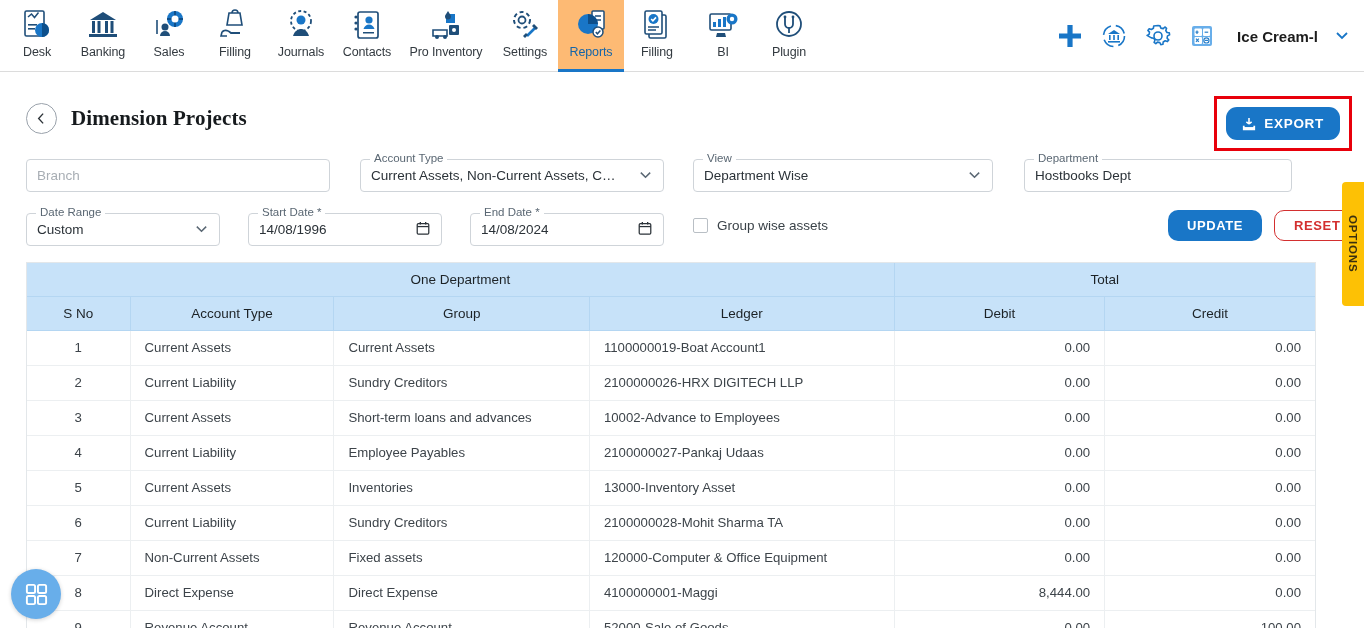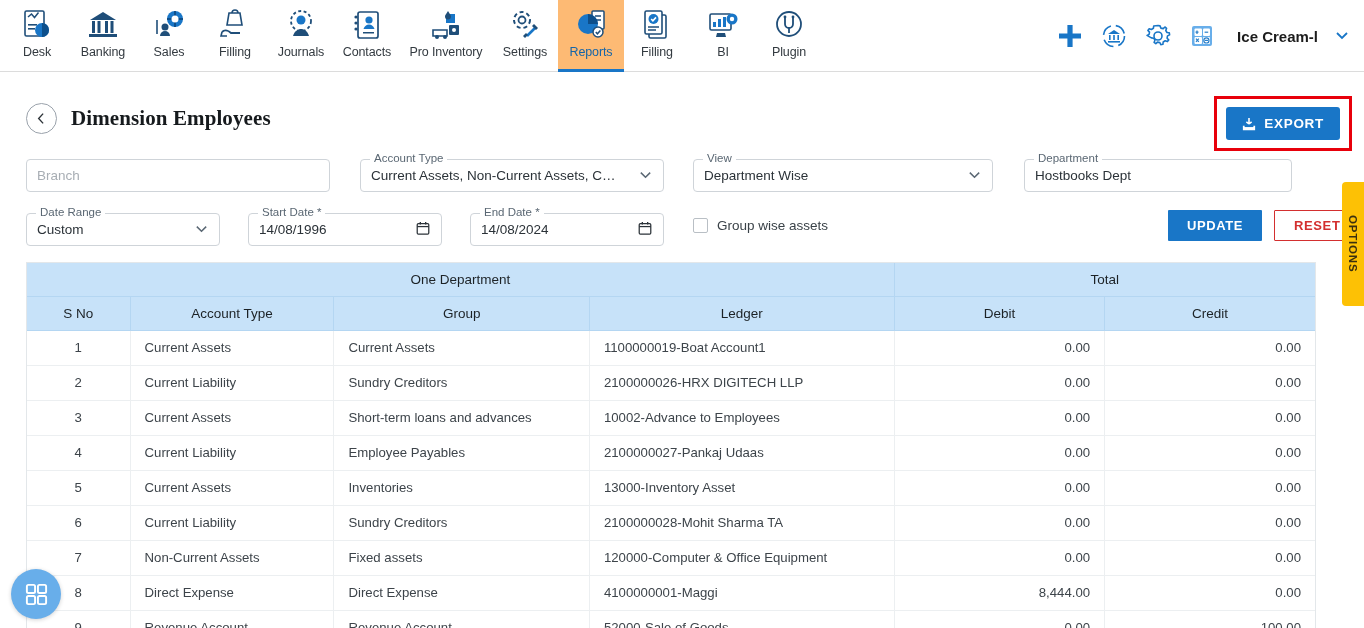--- a/index.html
+++ b/index.html
@@ -60,21 +60,21 @@
     margin-left: 14px; font-size: 21px; font-weight: bold; color: #161a1d;
     font-family: "Liberation Serif", serif; letter-spacing: 0.1px;
   }
 
   .export-wrap {
     position: absolute; top: 96px; right: 12px;
     border: 3px solid #e8000b; background: #ffffff;
     padding: 8px 9px;
   }
   .export-btn {
-    background: #1976c7; color: #fff; border: none; border-radius: 3px;
+    background: #1976c7; color: #fff; border: none; border-radius: 11px;
     height: 33px; padding: 0 16px; font-size: 13.5px; font-weight: bold;
     letter-spacing: 0.7px; display: flex; align-items: center; gap: 8px; cursor: pointer;
     font-family: "Liberation Sans", sans-serif;
   }
 
   
   .filters { position: absolute; top: 152px; left: 0; width: 1364px; }
   .frow { position: absolute; }
 
   .field {
@@ -91,21 +91,21 @@
   .chev { margin-left: auto; color: #5a6773; font-size: 13px; }
   .cal { margin-left: auto; color: #2b3238; }
 
   .chk-wrap { display: flex; align-items: center; gap: 9px; cursor: pointer; }
   .chk {
     width: 15px; height: 15px; border: 1.5px solid #b9bfc5; border-radius: 2px; background: #fff;
   }
   .chk-lbl { font-size: 13.5px; color: #3a4248; }
 
   .btn {
-    height: 31px; padding: 0 19px; border-radius: 1px; font-size: 13px;
+    height: 31px; padding: 0 19px; border-radius: 10px; font-size: 13px;
     font-weight: bold; letter-spacing: 0.6px; cursor: pointer;
     font-family: "Liberation Sans", sans-serif;
     display: flex; align-items: center; justify-content: center;
   }
   .btn-update { background: #1976c7; color: #fff; border: none; }
   .btn-reset { background: #fff; color: #d32f2f; border: 1.3px solid #d32f2f; }
 
   
   .tbl-wrap {
     position: absolute; top: 262px; left: 26px; width: 1290px; height: 366px;
@@ -372,21 +372,21 @@
       </span>
     </div>
   </div>
 
   <div class="page-head">
     <div class="back-btn">
       <svg viewBox="0 0 16 16" width="13" height="13">
           <path d="M10 2L4.5 8 10 14" fill="none" stroke="#2d3338" stroke-width="1.7"></path>
         </svg>
     </div>
-    <div class="page-title">Dimension Employees</div>
+    <div class="page-title">Dimension Projects</div>
   </div>
 
   <div class="export-wrap">
     <button class="export-btn">
       <svg viewBox="0 0 16 16" width="14" height="14">
           <path d="M8 1v7m0 0L5 5.5M8 8l3-2.5" fill="none" stroke="#fff" stroke-width="1.8"></path>
           <path d="M2 10v4h12v-4" fill="none" stroke="#fff" stroke-width="2"></path>
           <rect x="2" y="11.5" width="12" height="3" fill="#fff"></rect>
         </svg>
       <span>EXPORT</span>

